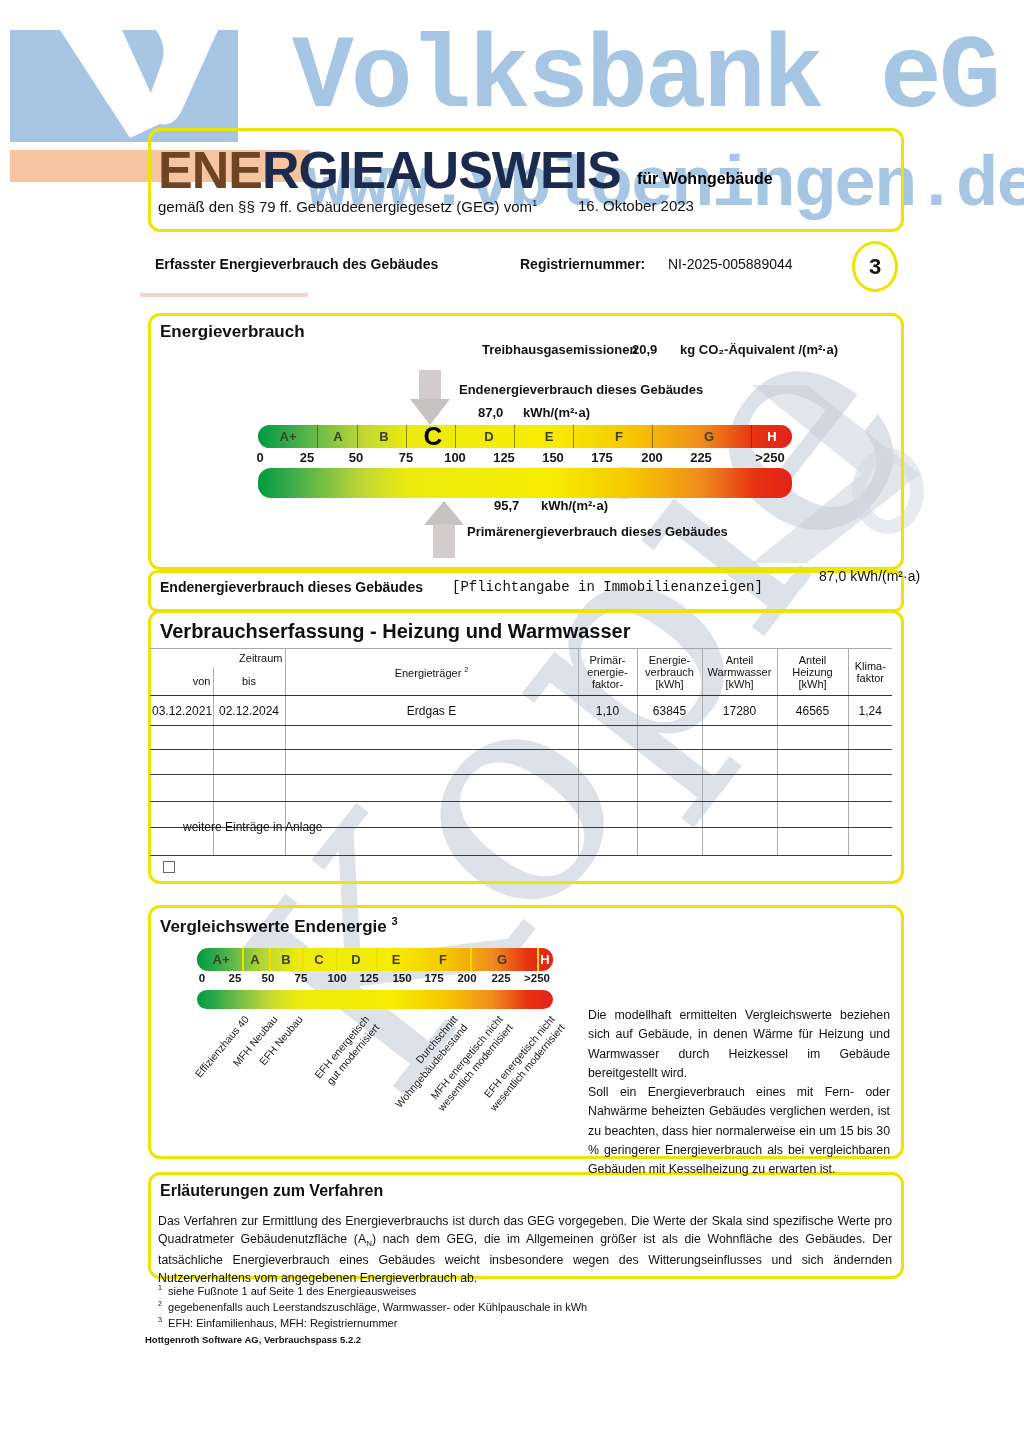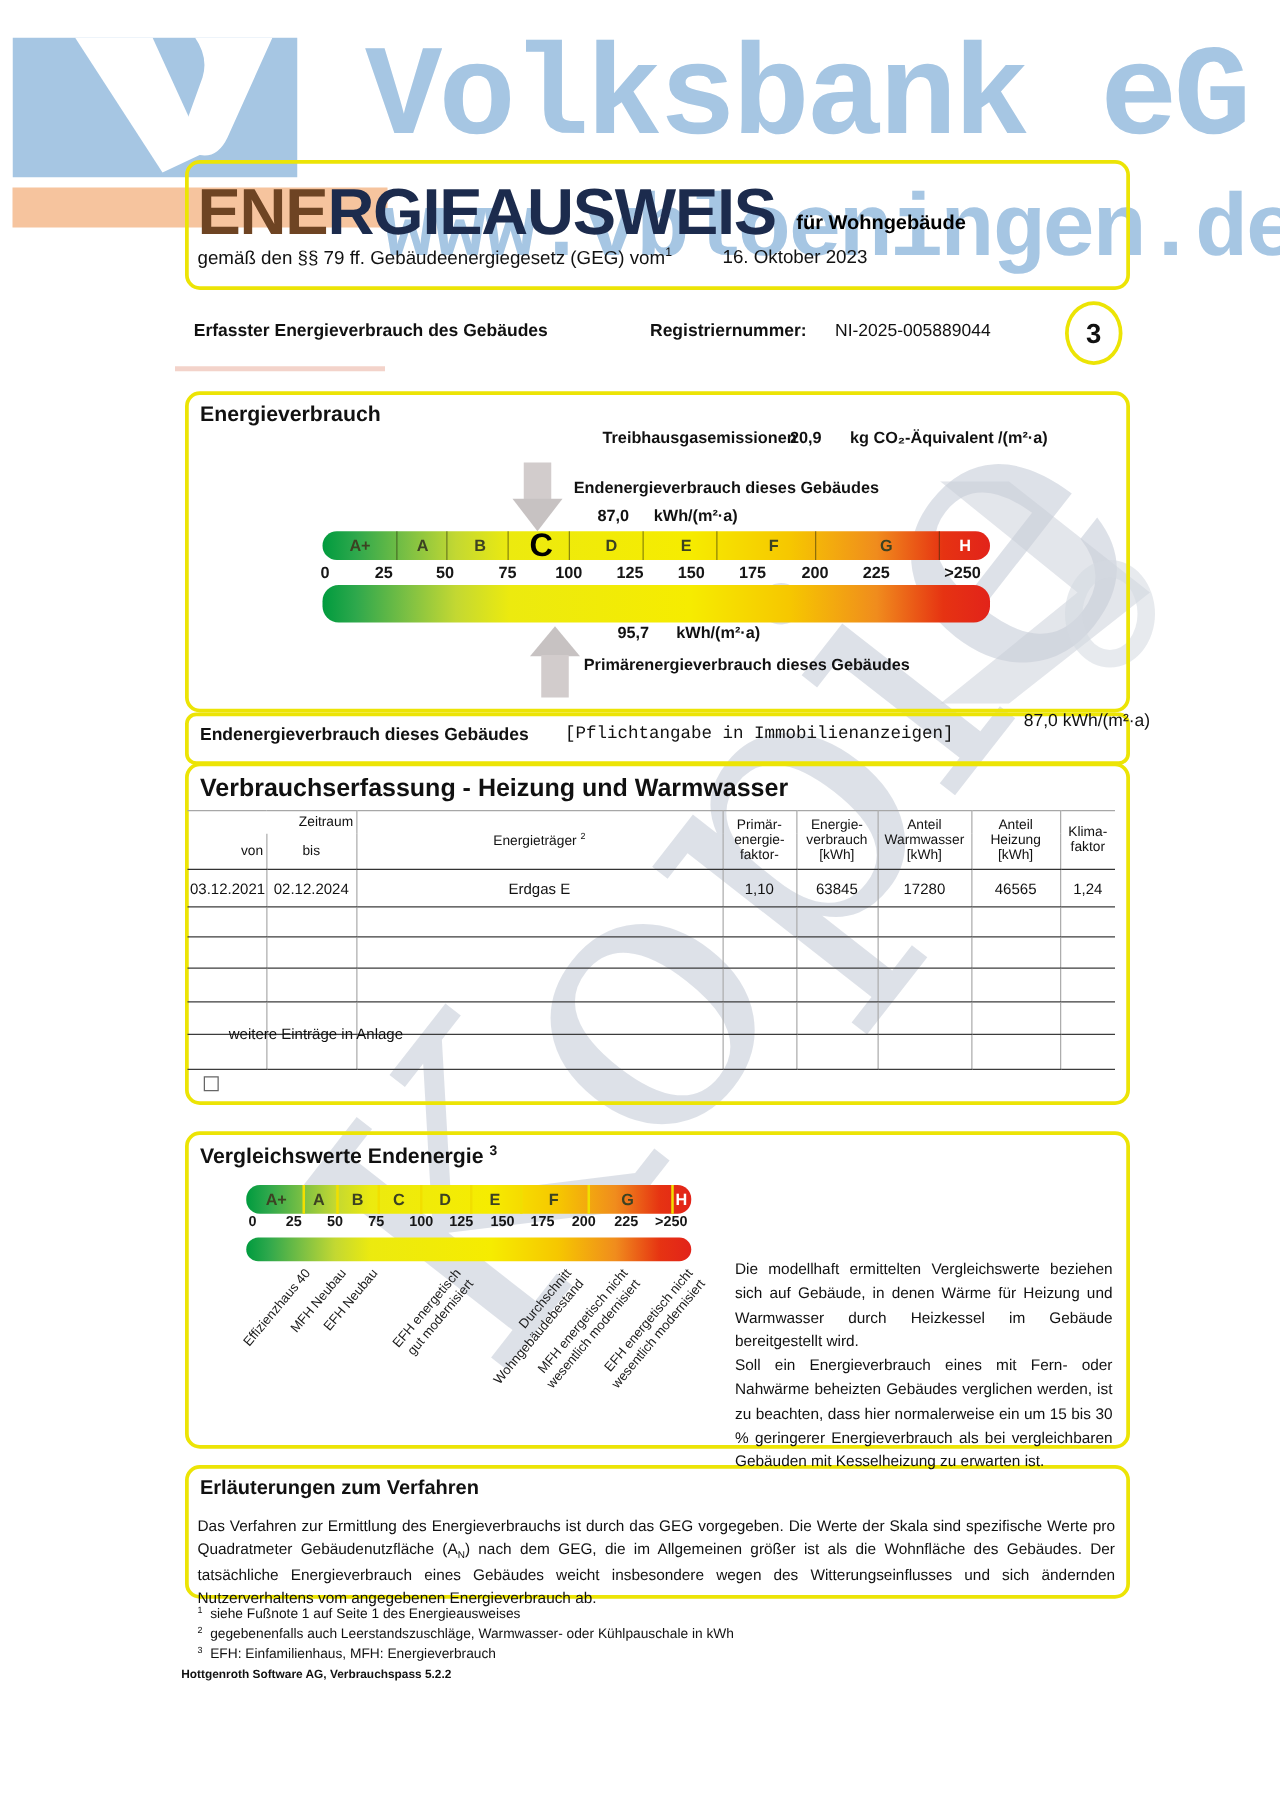--- a/index.html
+++ b/index.html
@@ -310,15 +310,15 @@
   <span>Das Verfahren zur Ermittlung des Energieverbrauchs ist durch das GEG vorgegeben. Die Werte der Skala sind spezifische Werte pro Quadratmeter Gebäudenutzfläche (A</span><sub style="font-size:65%;">N</sub><span>) nach dem GEG, die im Allgemeinen größer ist als die Wohnfläche des Gebäudes. Der tatsächliche Energieverbrauch eines Gebäudes weicht insbesondere wegen des Witterungseinflusses und sich ändernden Nutzerverhaltens vom angegebenen Energieverbrauch ab.</span>
 </div>
 
 <div class="abs" style="left:158px;top:1284px;font-size:11px;z-index:4;">
   <sup>1</sup>&nbsp;&nbsp;<span>siehe Fußnote 1 auf Seite 1 des Energieausweises</span>
 </div>
 <div class="abs" style="left:158px;top:1300px;font-size:11px;z-index:4;">
   <sup>2</sup>&nbsp;&nbsp;<span>gegebenenfalls auch Leerstandszuschläge, Warmwasser- oder Kühlpauschale in kWh</span>
 </div>
 <div class="abs" style="left:158px;top:1316px;font-size:11px;z-index:4;">
-  <sup>3</sup>&nbsp;&nbsp;<span>EFH: Einfamilienhaus, MFH: Energieverbrauch</span>
+  <sup>3</sup>&nbsp;&nbsp;<span>EFH: Einfamilienhaus, MFH: Registriernummer</span>
 </div>
 <div class="abs b" style="left:145px;top:1334px;font-size:9.5px;z-index:4;">Hottgenroth Software AG, Verbrauchspass 5.2.2</div>
 
 </body></html>

